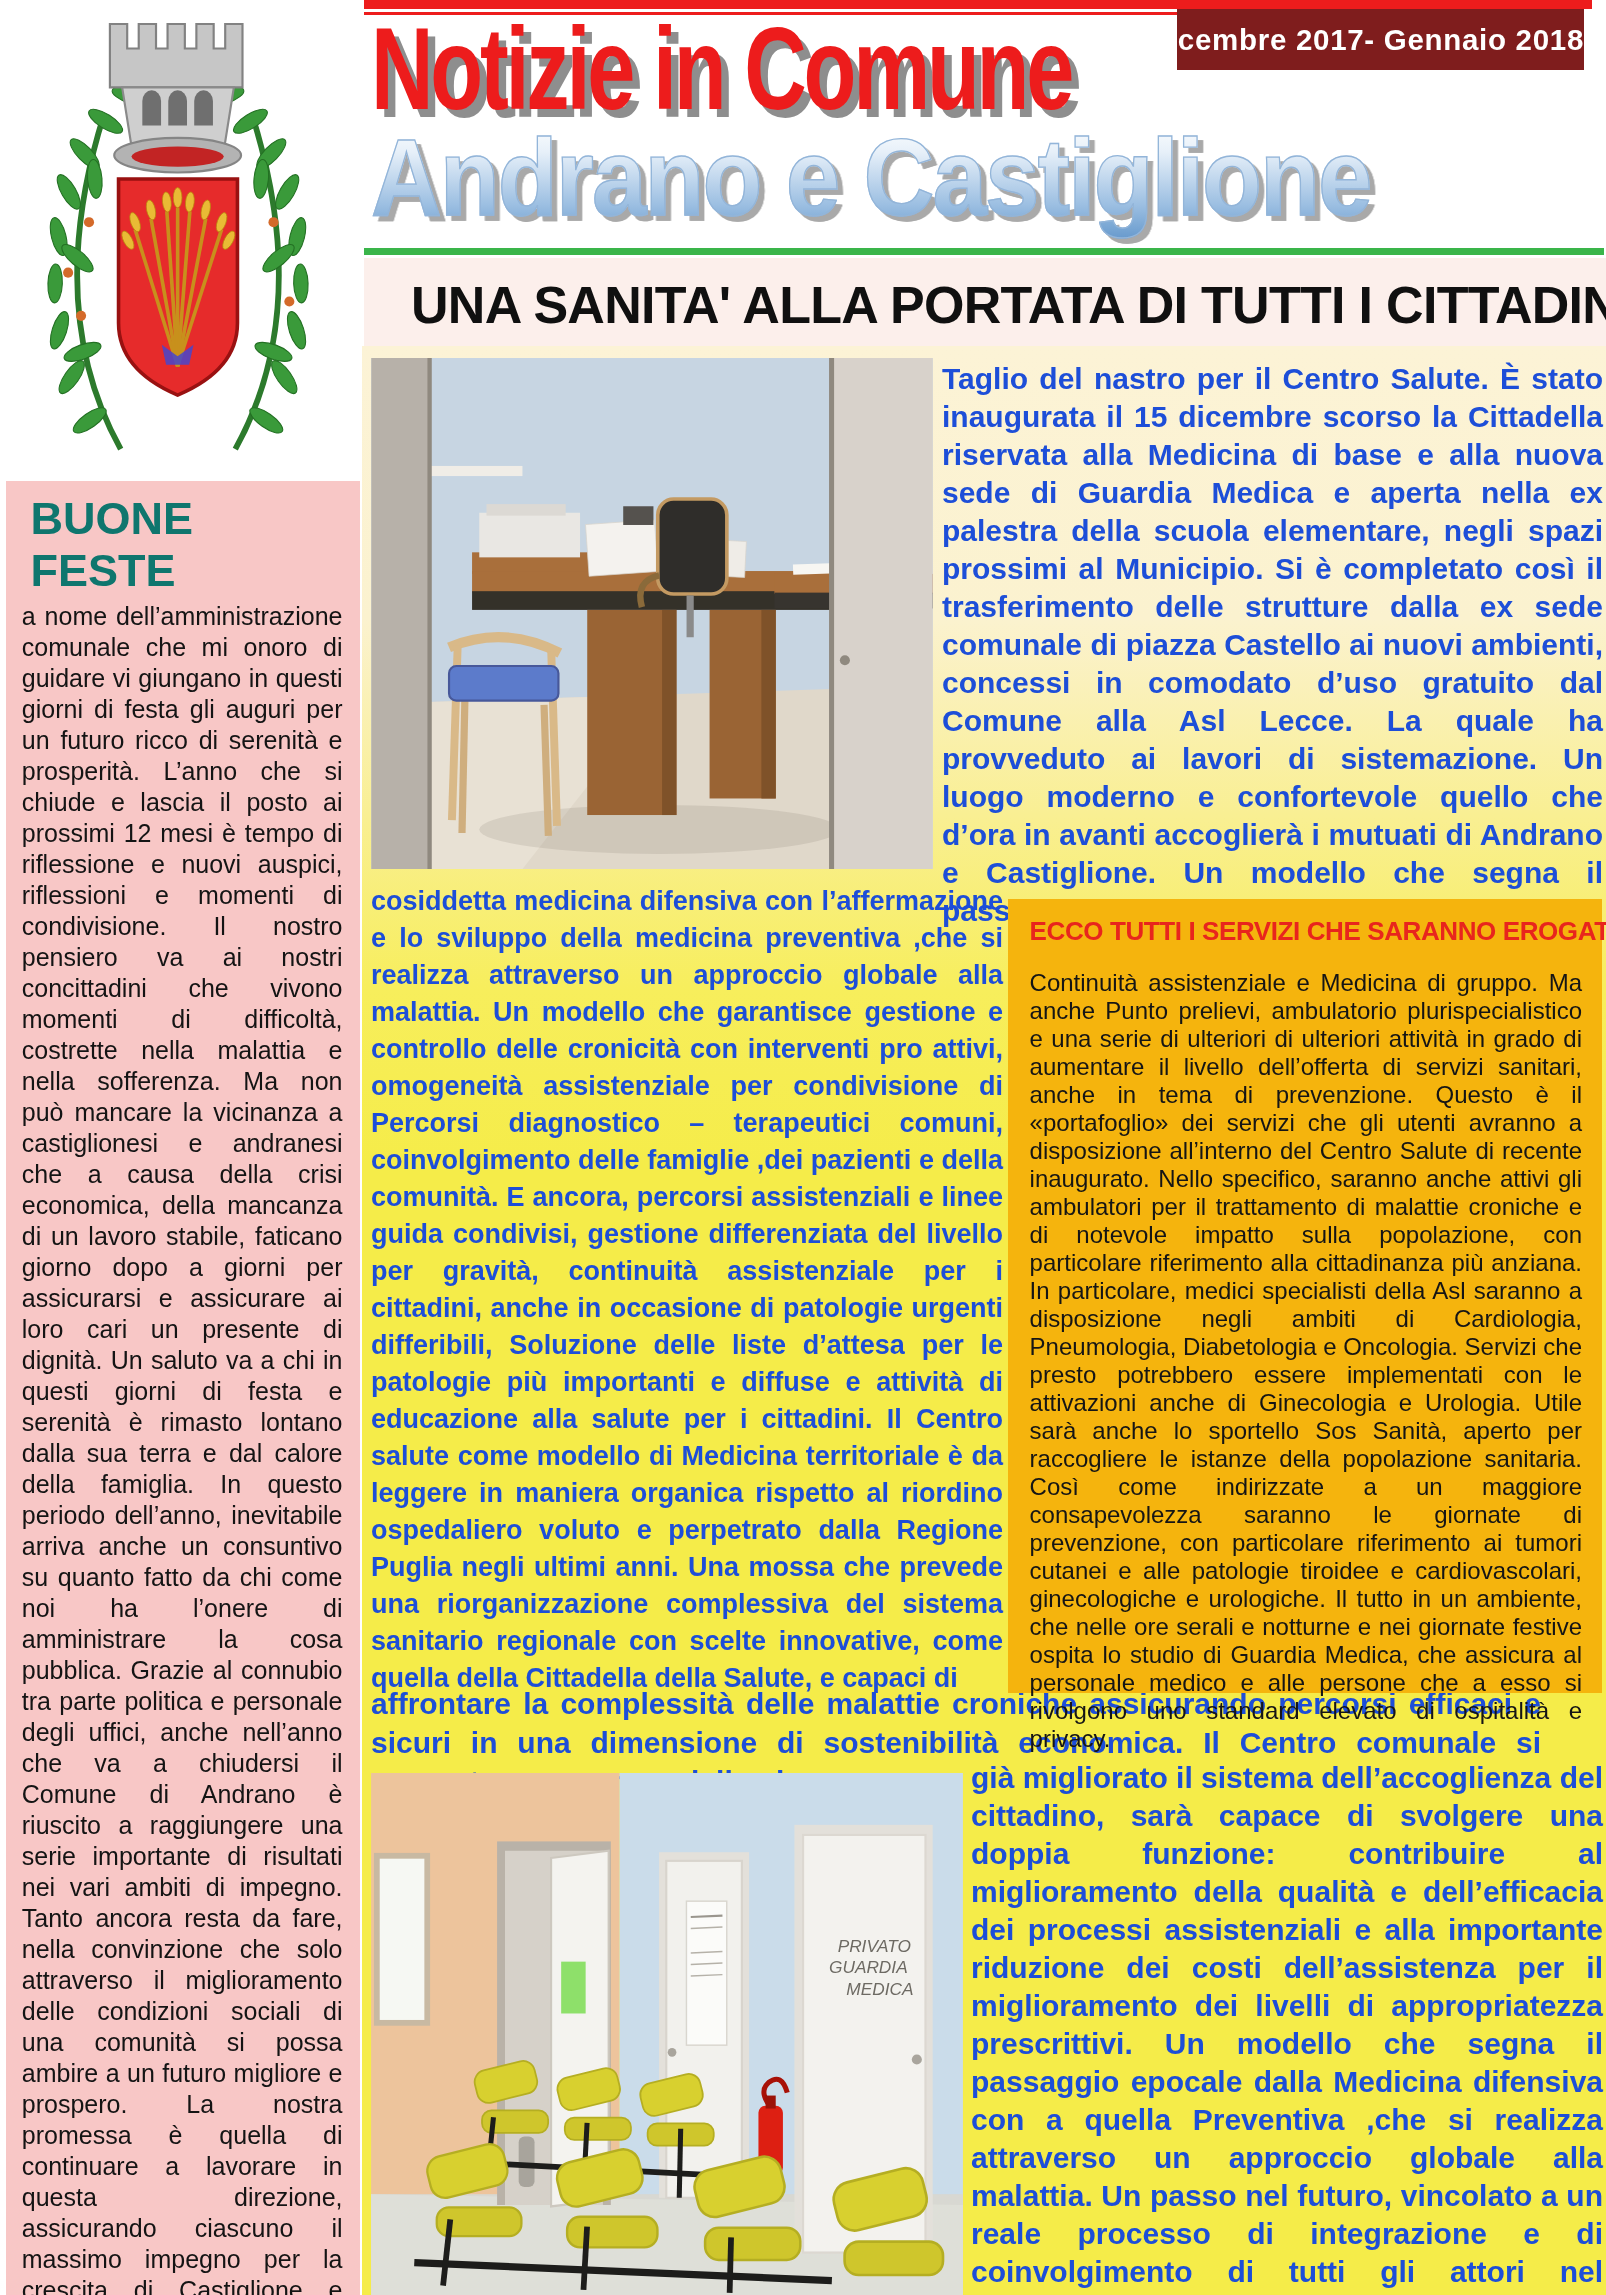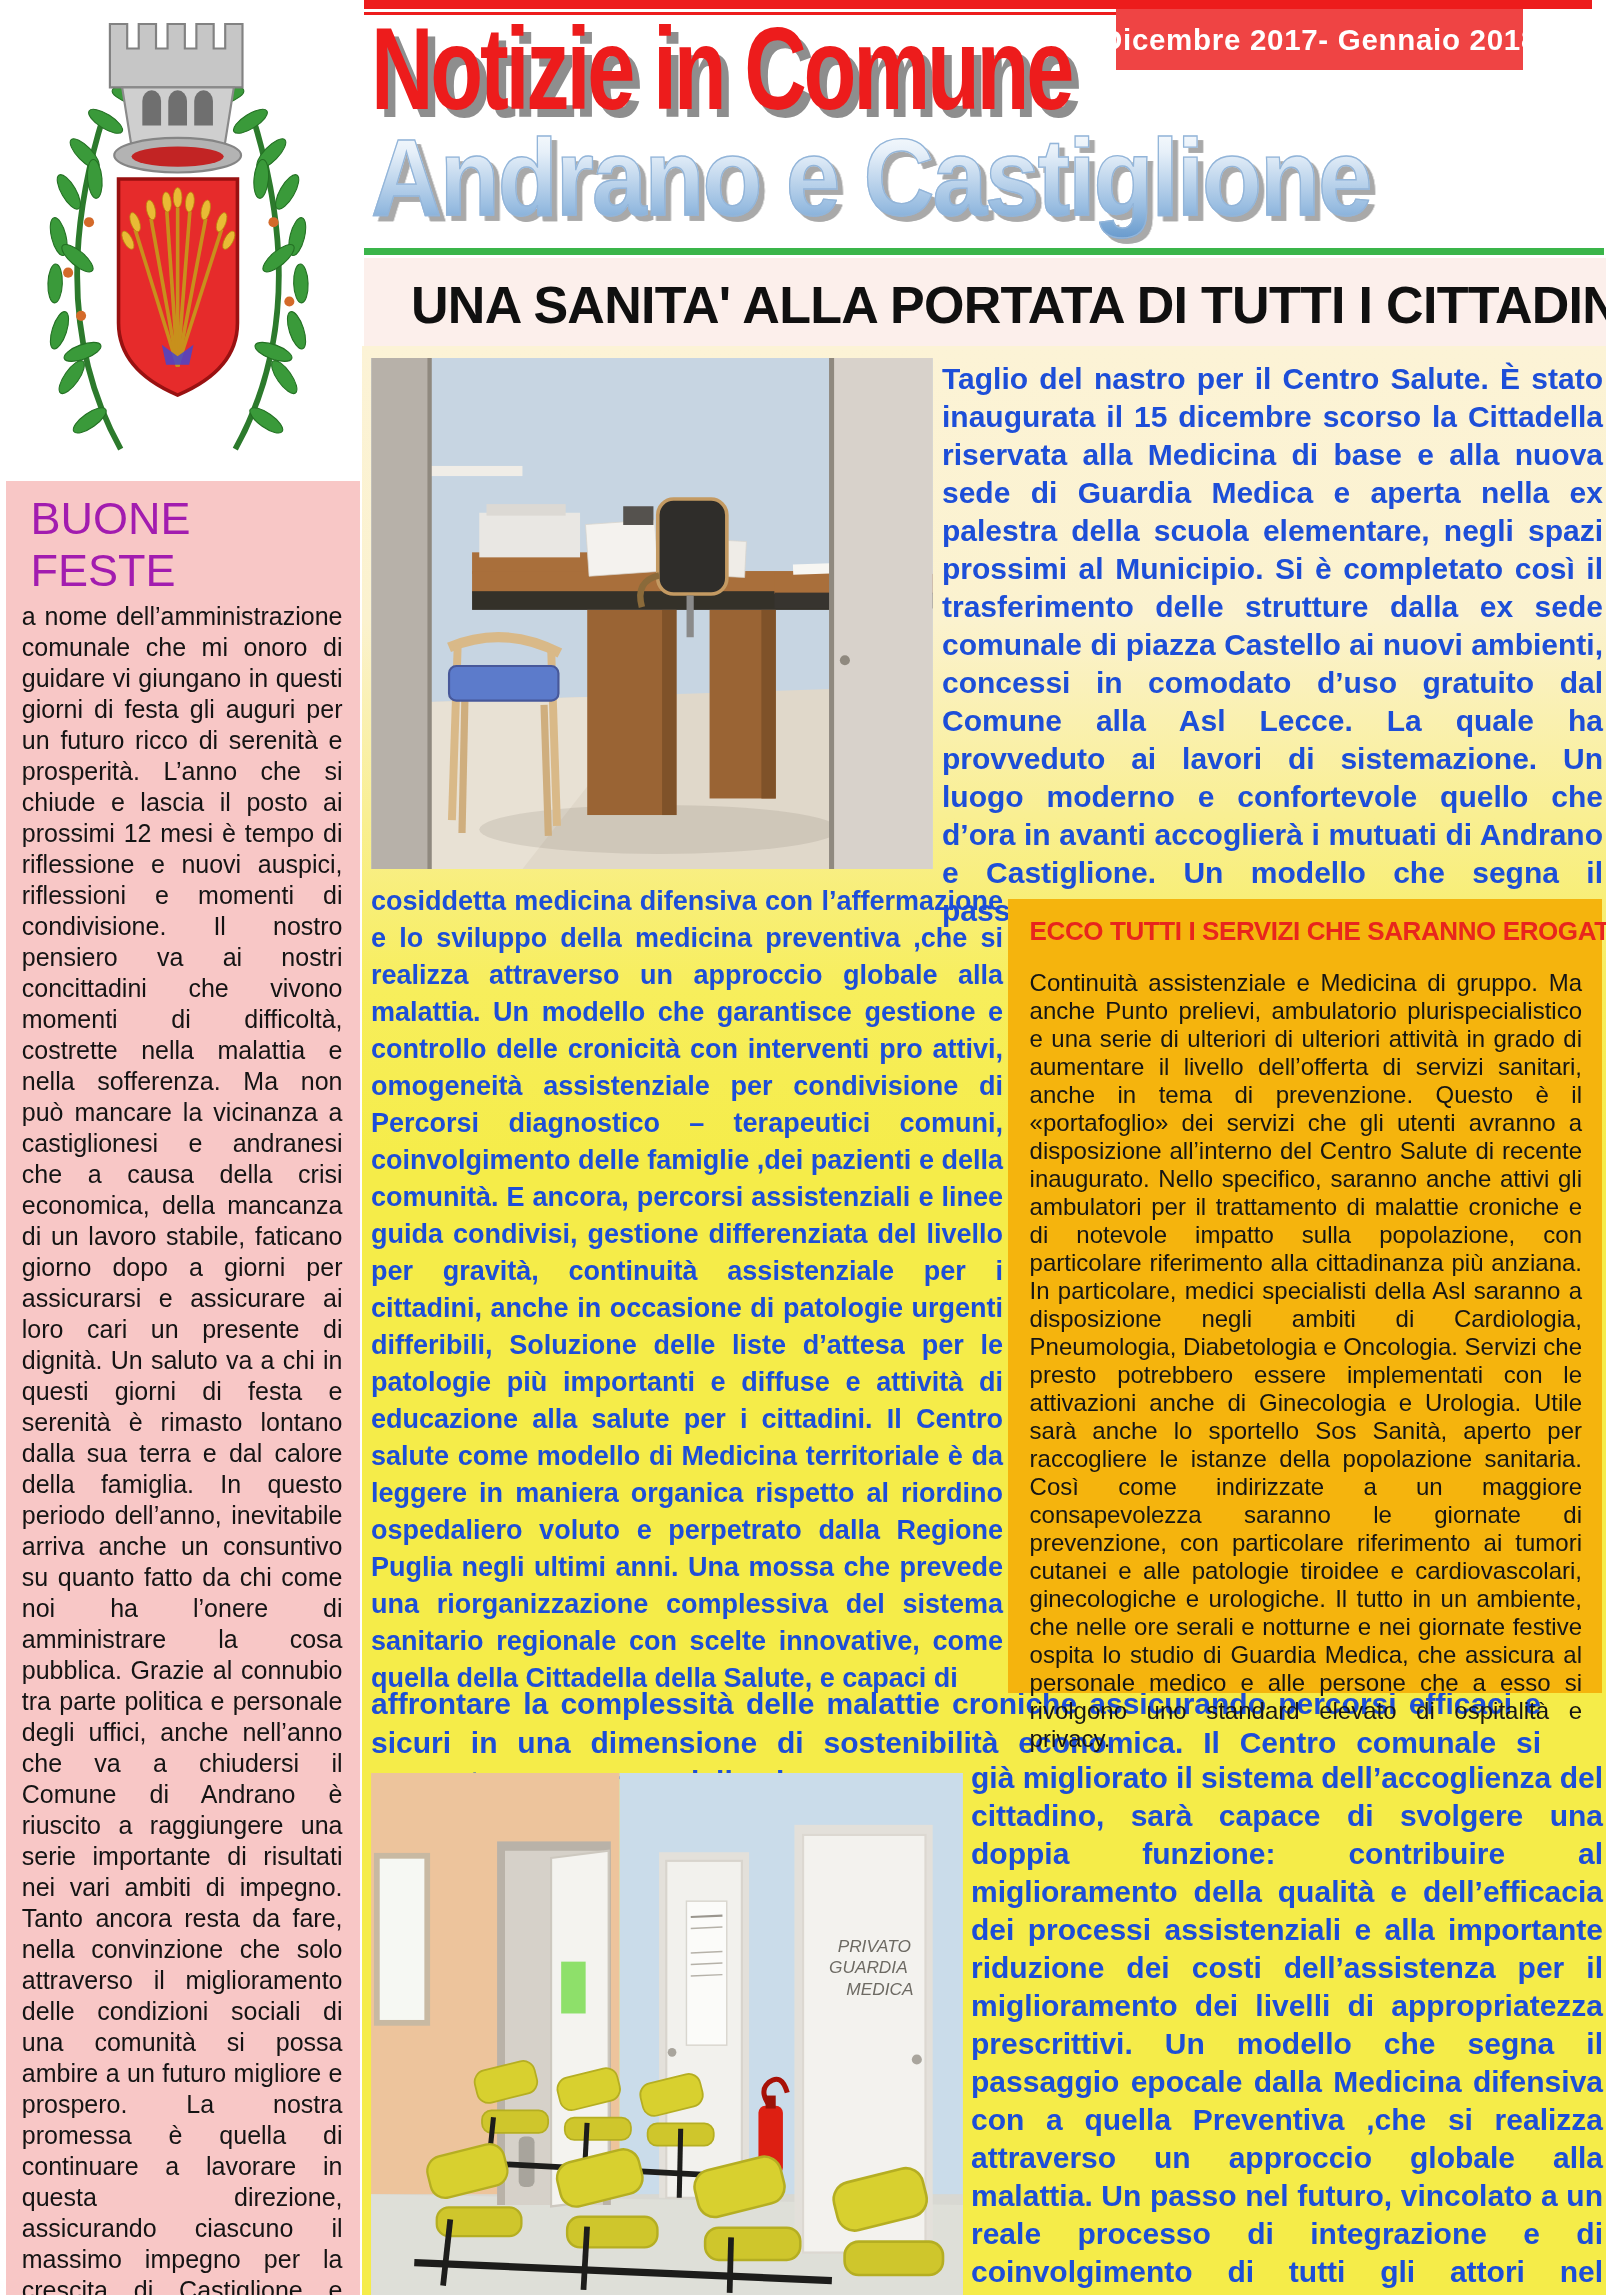--- a/index.html
+++ b/index.html
@@ -13,22 +13,22 @@
   
   .topbar1{left:364px;top:0;width:1228px;height:9.4px;background:#ed1c1c;}
   .topbar2{left:364px;top:11.5px;width:980px;height:3.6px;background:#ed1c1c;}
   .masthead-title{
     left:371px;top:1.4px;font-size:114px;font-weight:bold;letter-spacing:-4.3px;
     color:#ed1c1c;white-space:nowrap;
     transform:scale(0.76,1.03);transform-origin:left top;
     text-shadow:10px 7.2px 0 #8e8e8e;
   }
   .issue-box{
-    left:1116px;top:9.4px;width:407px;height:61px;background:#ef4444;
-    display:flex;align-items:center;justify-content:center;
+    left:1177px;top:9.4px;width:407px;height:61px;background:#7f1d1d;
+    display:flex;align-items:center;justify-content:flex-end;
   }
   .issue-box span{color:#ffffff;font-weight:bold;font-size:29.5px;letter-spacing:0.7px;white-space:nowrap;}
   .masthead-sub{
     left:371px;top:114px;font-size:109px;font-weight:bold;letter-spacing:-2.2px;white-space:nowrap;
     transform:scale(0.90,1.0);transform-origin:left top;
     background:linear-gradient(180deg,#ffffff 4%,#e7f0f9 30%,#9cbfe2 72%,#6699cc 100%);
     -webkit-background-clip:text;background-clip:text;color:transparent;
     -webkit-text-stroke:1.4px #93b5d9;
     filter:drop-shadow(6.5px 5px 0 #a9a9a9);
   }
@@ -43,21 +43,21 @@
   .main-bg{
     left:362px;top:346px;width:1245px;height:1950px;
     background:linear-gradient(180deg,#fcf3d6 0%,#fbf2cf 14%,#f9ef93 24%,#f7ee5c 33%,#f5ec49 42%,#f5ec49 100%);
   }
 
   
   .pink-col{
     left:5.8px;top:481px;width:354px;height:1814px;background:#f8c7c6;
     box-sizing:border-box;padding:11.5px 17.3px 0 16px;
   }
-  .pink-title{font-size:45px;font-weight:normal;color:#a21caf;padding-left:8.6px;letter-spacing:0;}
+  .pink-title{font-size:45px;font-weight:bold;color:#0f766e;padding-left:8.6px;letter-spacing:0;}
   .pink-salutation{font-size:29px;line-height:37px;text-align:justify;margin-top:7.2px;}
   .pink-body{font-size:25px;line-height:31px;text-align:justify;margin-top:4.3px;}
 
   
   .art{color:#1d4ed8;text-align:justify;font-weight:bold;}
   .art-right{left:942px;top:360px;width:661px;font-size:30px;line-height:38px;}
   .art-mid{left:371px;top:873px;width:632px;font-size:27px;line-height:37px;margin-top:10px;}
   .art-full{left:371px;top:1684px;width:1170px;font-size:30px;line-height:39px;}
   .art-bottom{left:971px;top:1759px;width:632px;font-size:30px;line-height:38px;}
 

